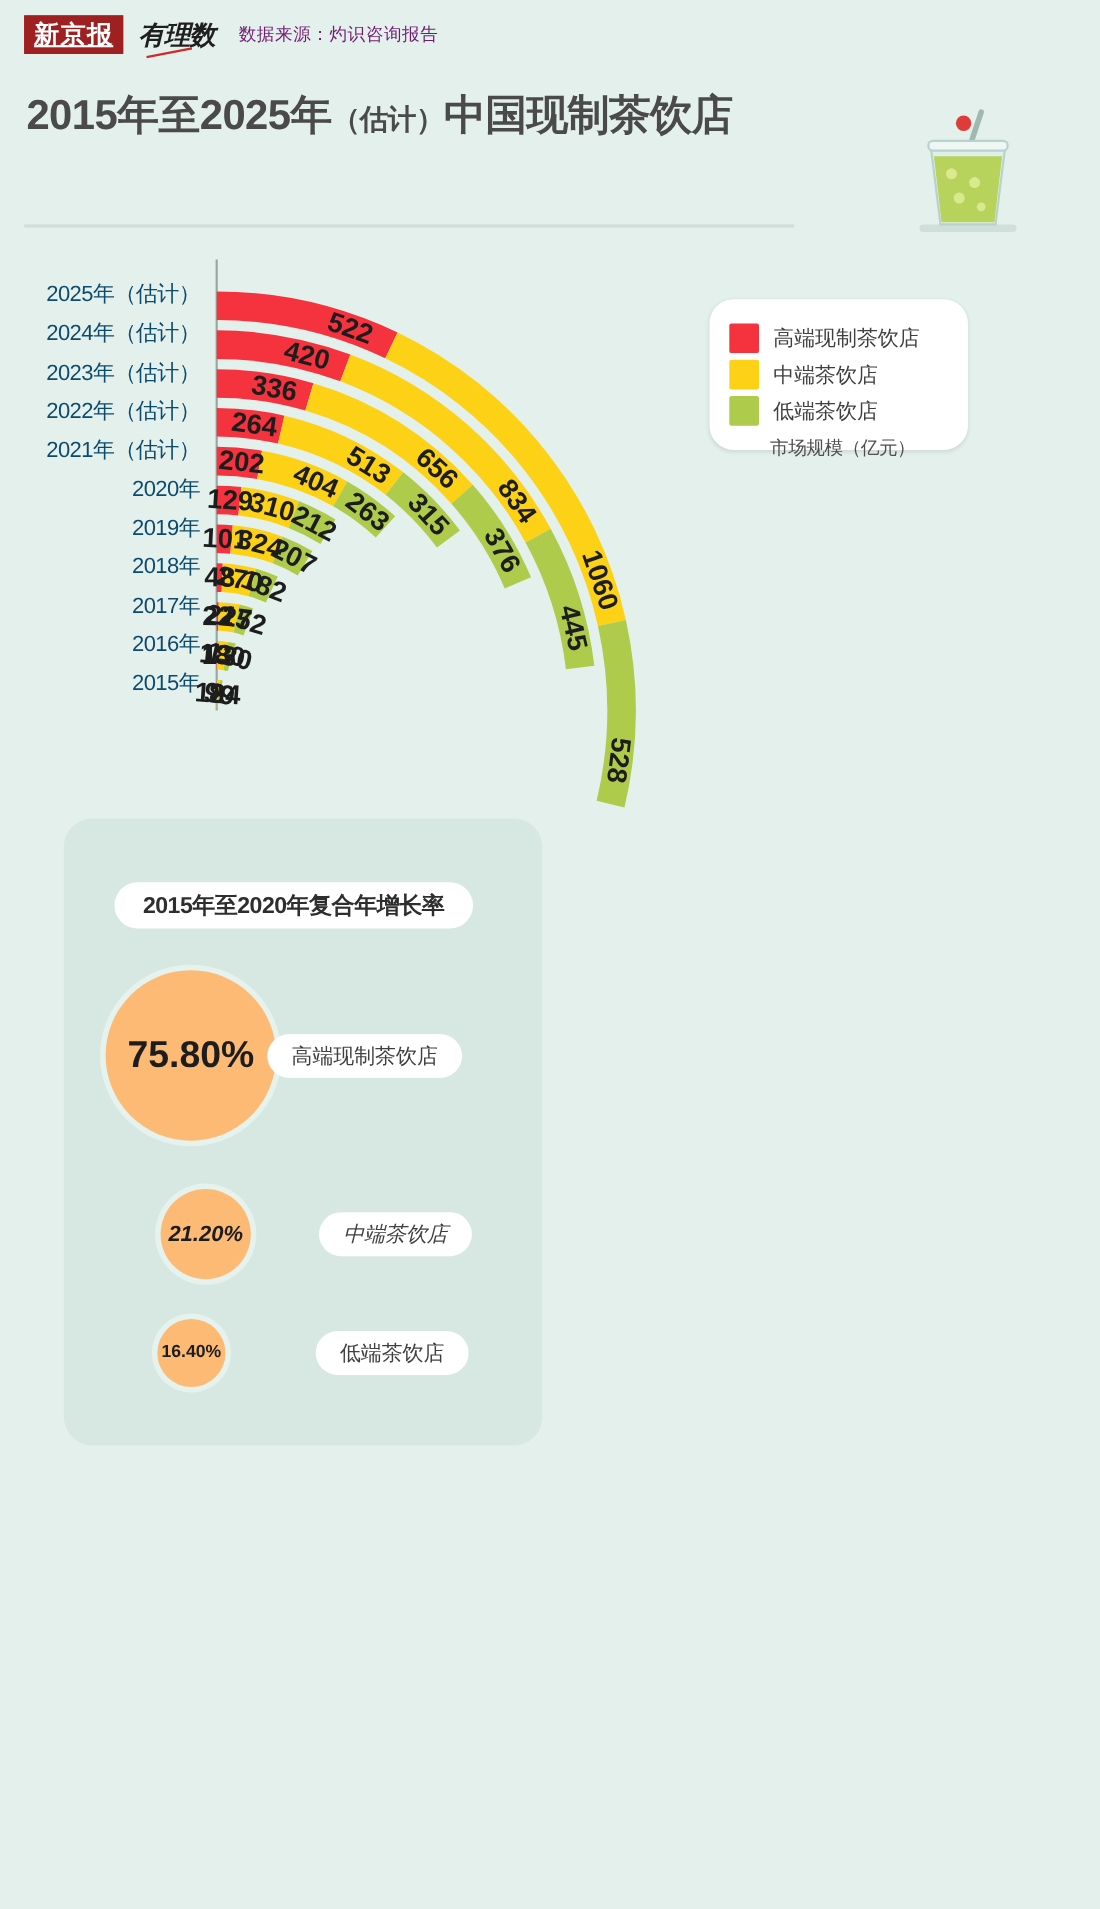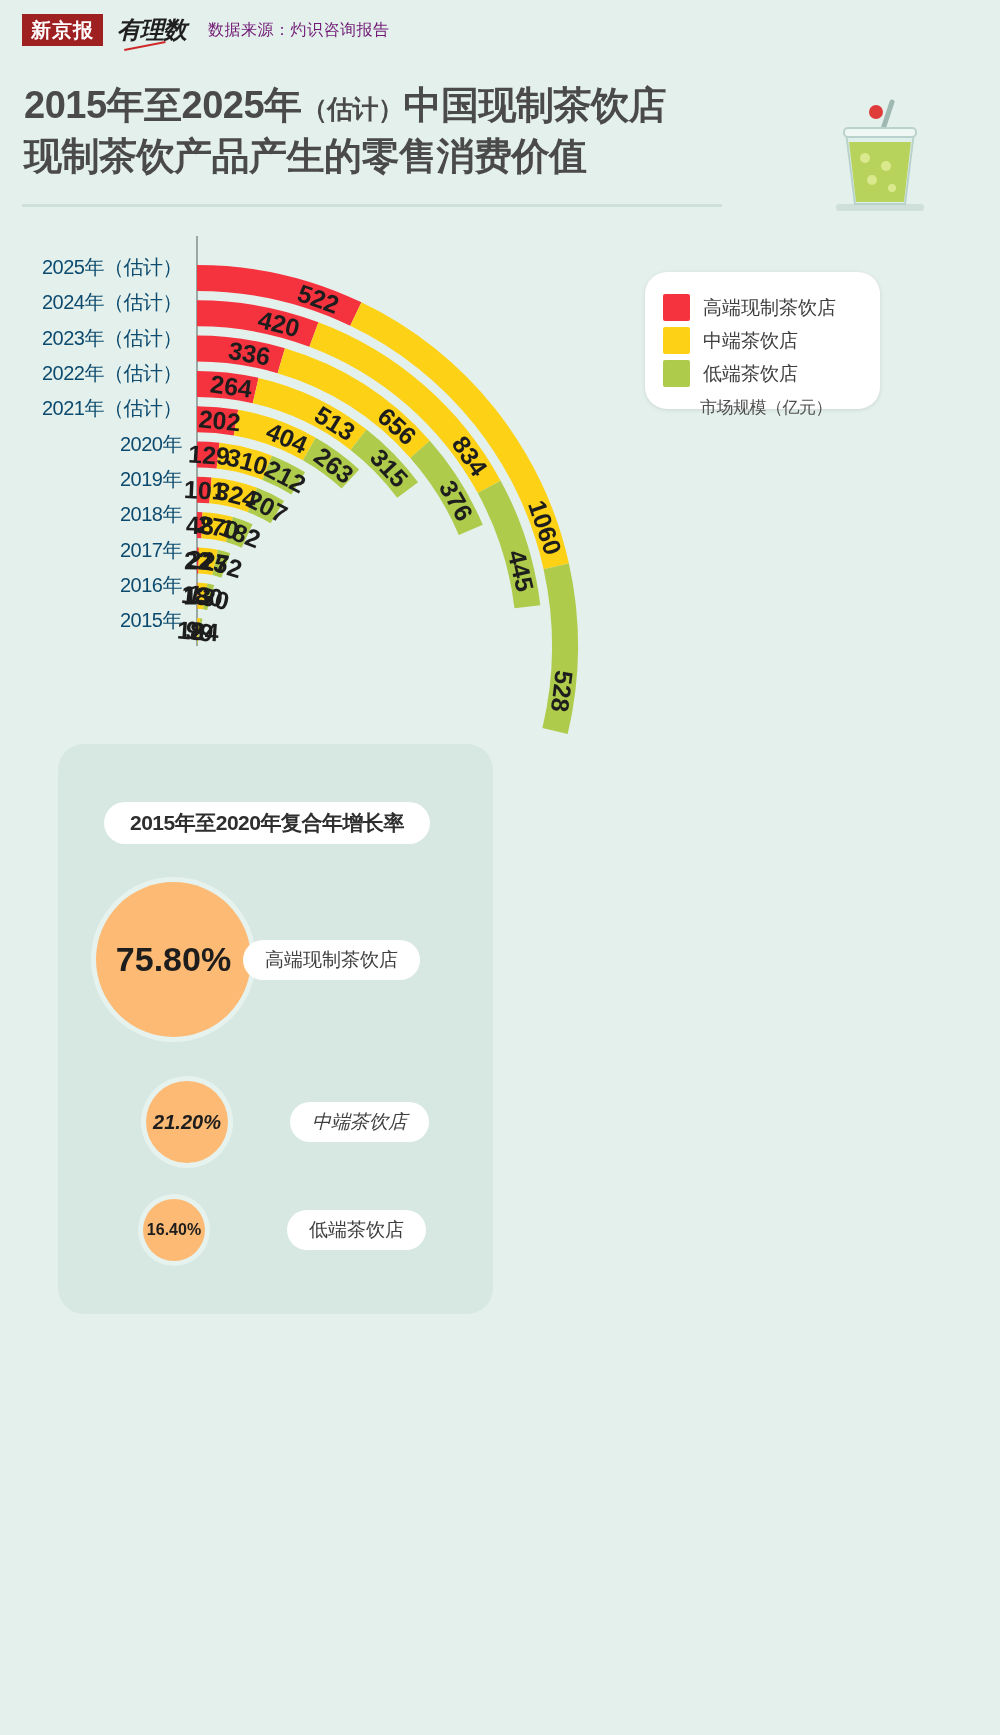--- a/index.html
+++ b/index.html
@@ -9,23 +9,24 @@
     background:#e4f0ec;
     font-family:"Liberation Sans","DejaVu Sans",sans-serif;
     position:relative;overflow:hidden;
     color:#3b3b3b;
   }
   .page{position:relative;width:1000px;height:1735px;}
 
   
   .masthead{position:absolute;left:22px;top:14px;display:flex;align-items:center;gap:14px;}
   .brand-box{
-    background:#9e2020;color:#fff;font-size:20px;font-weight:bold;
+    background:#9e2020;color:#fff;font-size:23px;font-weight:bold;
     padding:3px 7px;letter-spacing:1px;line-height:1.1;
     border:2px solid #9e2020;
+    text-decoration:underline;
   }
   .brand-script{
     font-size:24px;font-weight:bold;font-style:italic;color:#1f1f1f;
     position:relative;letter-spacing:-1px;
   }
   .brand-script .redline{
     position:absolute;left:6px;bottom:-1px;width:42px;height:9px;
     border-bottom:2px solid #cf2a2a;transform:rotate(-11deg);
   }
   .source{font-size:16px;color:#701a75;margin-left:8px;letter-spacing:.5px;}
@@ -103,21 +104,20 @@
     <div class="brand-box">新京报</div>
     <div class="brand-script">
       <span>有理数</span>
       <span class="redline"></span>
     </div>
     <div class="source">数据来源：灼识咨询报告</div>
   </div>
 
   <div class="title">
     <span>2015年至2025年</span><span class="small">（估计）</span><span>中国现制茶饮店</span><br>
-    <span>现制茶饮产品产生的零售消费价值</span>
   </div>
   <div class="title-rule"></div>
 
   <svg class="cup" viewBox="0 0 120 120">
     <rect x="16" y="108" width="88" height="7" rx="3" fill="#cfe0db"></rect>
     <line x1="72" y1="6" x2="62" y2="36" stroke="#9fb9b2" stroke-width="5" stroke-linecap="round"></line>
     <circle cx="56" cy="16" r="7" fill="#e03b3b"></circle>
     <path d="M26 36 L94 36 L85 108 L35 108 Z" fill="#dff0ea" stroke="#b9d2cb" stroke-width="2"></path>
     <path d="M29 46 L91 46 L84 106 L36 106 Z" fill="#b8d35b"></path>
     <circle cx="45" cy="62" r="5" fill="#dbe98e"></circle>

